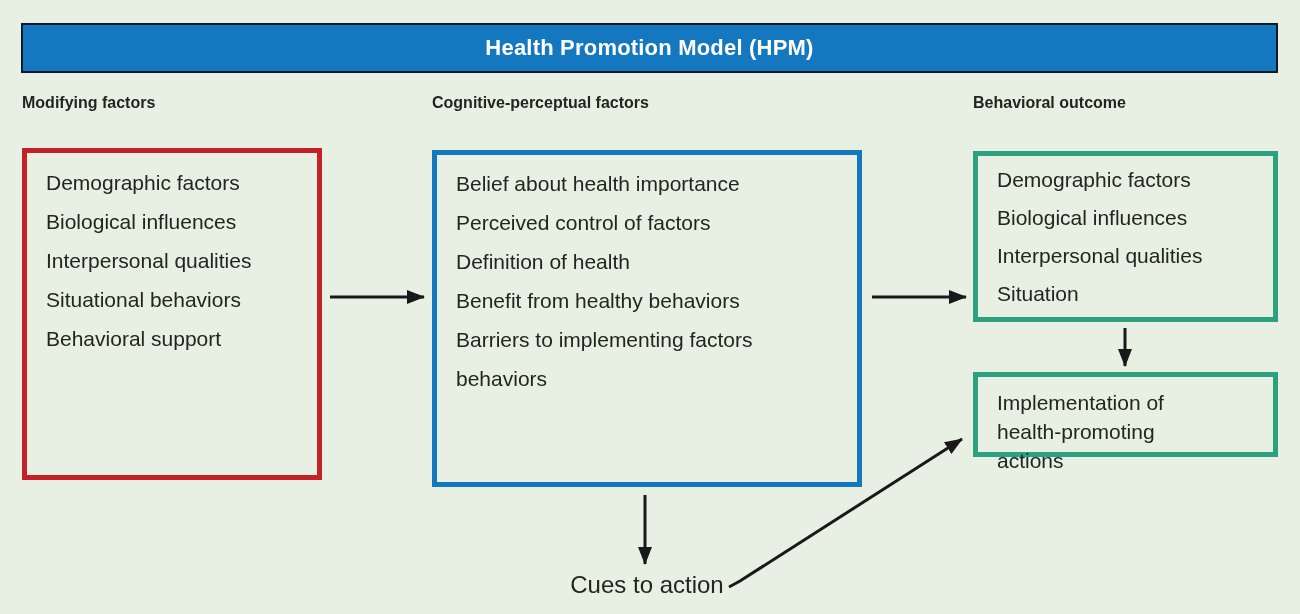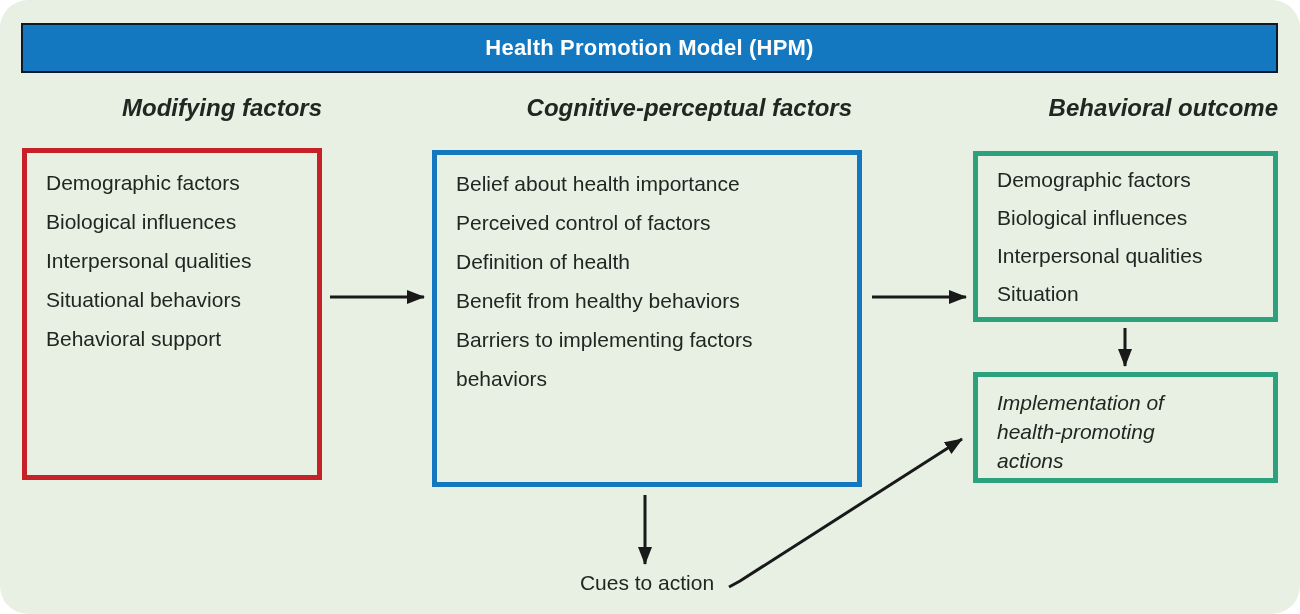--- a/index.html
+++ b/index.html
@@ -14,37 +14,36 @@
   }
   * { margin: 0; padding: 0; box-sizing: border-box; }
   html, body { background: #fff; }
   body { font-family: "Liberation Sans", sans-serif; color: var(--text); }
   .canvas {
     position: relative;
     width: 1300px;
     height: 614px;
     background: var(--background);
     overflow: hidden;
-    border-radius: 28px;
   }
   .abs { position: absolute; }
   .header-bar {
     left: 21px; top: 23px; width: 1257px; height: 50px;
     background: var(--header-fill);
     border: 2px solid var(--header-border);
     display: flex; align-items: center; justify-content: center;
   }
   .header-bar .title {
     color: #ffffff; font-weight: bold; font-size: 22px; letter-spacing: 0.2px;
   }
   .col-heading {
-    font-weight: bold; font-size: 24px; text-align: right; top: 94px; height: 28px; font-style: italic;
+    font-weight: bold; font-size: 16px; text-align: left; top: 94px; height: 28px;
   }
   .heading-modifying { left: 22px; width: 300px; }
-  .heading-cognitive { left: 422px; width: 430px; }
+  .heading-cognitive { left: 432px; width: 430px; }
   .heading-behavioral { left: 973px; width: 305px; }
   .factor-box {
     background: transparent;
   }
   .factor-box ul { list-style: none; }
   .factor-box li {
     font-size: 21px; line-height: 39px; white-space: nowrap;
   }
   .box-red {
     left: 22px; top: 148px; width: 300px; height: 332px;
@@ -57,31 +56,30 @@
     padding: 9px 12px 13px 19px;
   }
   .box-blue li.can-wrap { white-space: normal; }
   .box-green-top {
     left: 973px; top: 151px; width: 305px; height: 171px;
     border: 5px solid var(--green-border);
     padding: 5px 8px 5px 19px;
   }
   .box-green-top li { line-height: 38px; }
   .box-green-bottom {
-    left: 973px; top: 372px; width: 305px; height: 111px;
+    left: 973px; top: 372px; width: 305px; height: 85px;
     border: 5px solid var(--green-border);
     padding: 11px 24px 8px 19px;
-    font-style: italic;
   }
   .box-green-bottom p {
     font-size: 21px; line-height: 29px; width: 215px;
   }
   .cues-label {
     left: 432px; top: 571px; width: 430px;
-    text-align: center; font-size: 21px;
+    text-align: center; font-size: 24px;
   }
   svg.arrows {
     left: 0; top: 0; width: 1300px; height: 614px;
     pointer-events: none;
   }
   svg.arrows line, svg.arrows polyline {
     stroke: var(--arrow); stroke-width: 3; fill: none;
   }
   #ah path { fill: var(--arrow); }
 </style>

